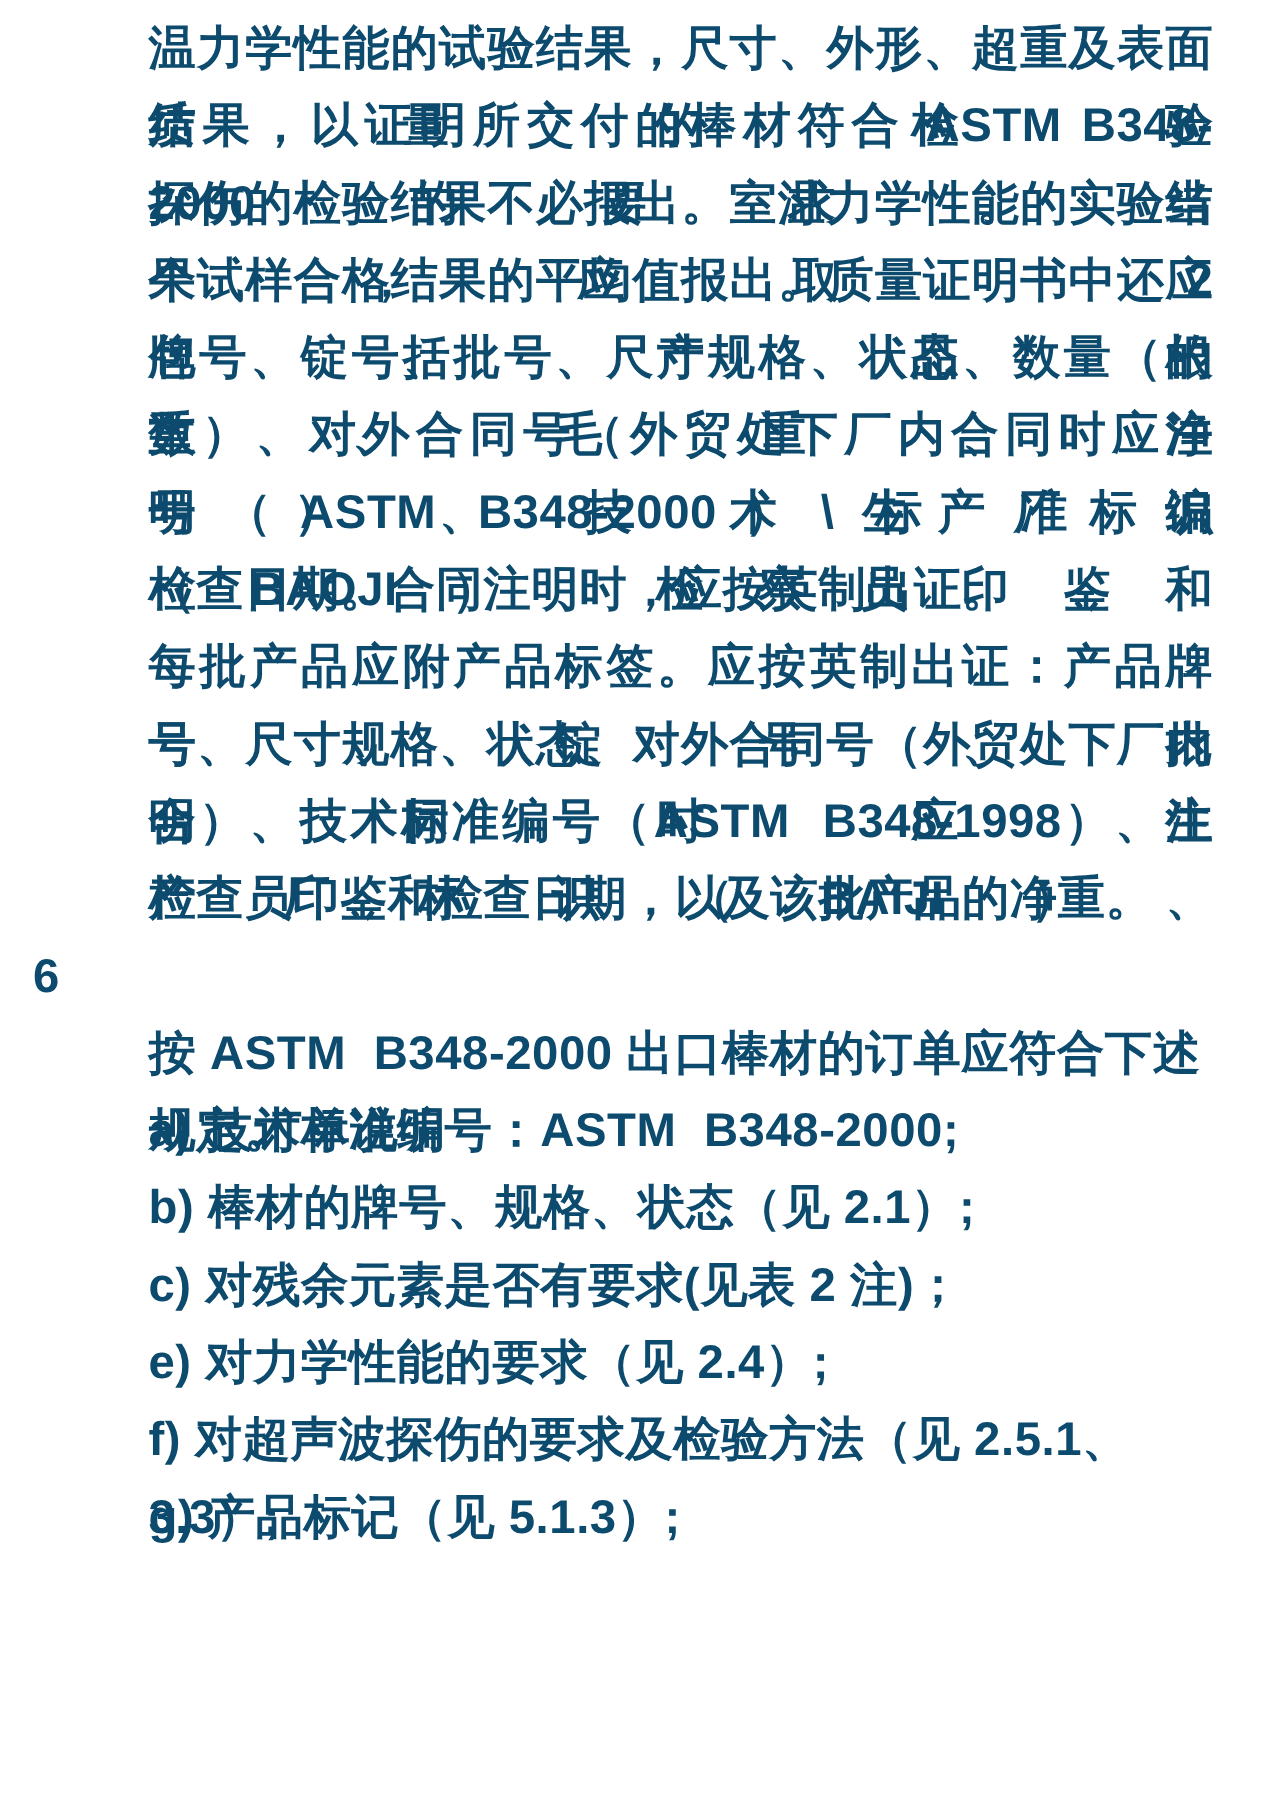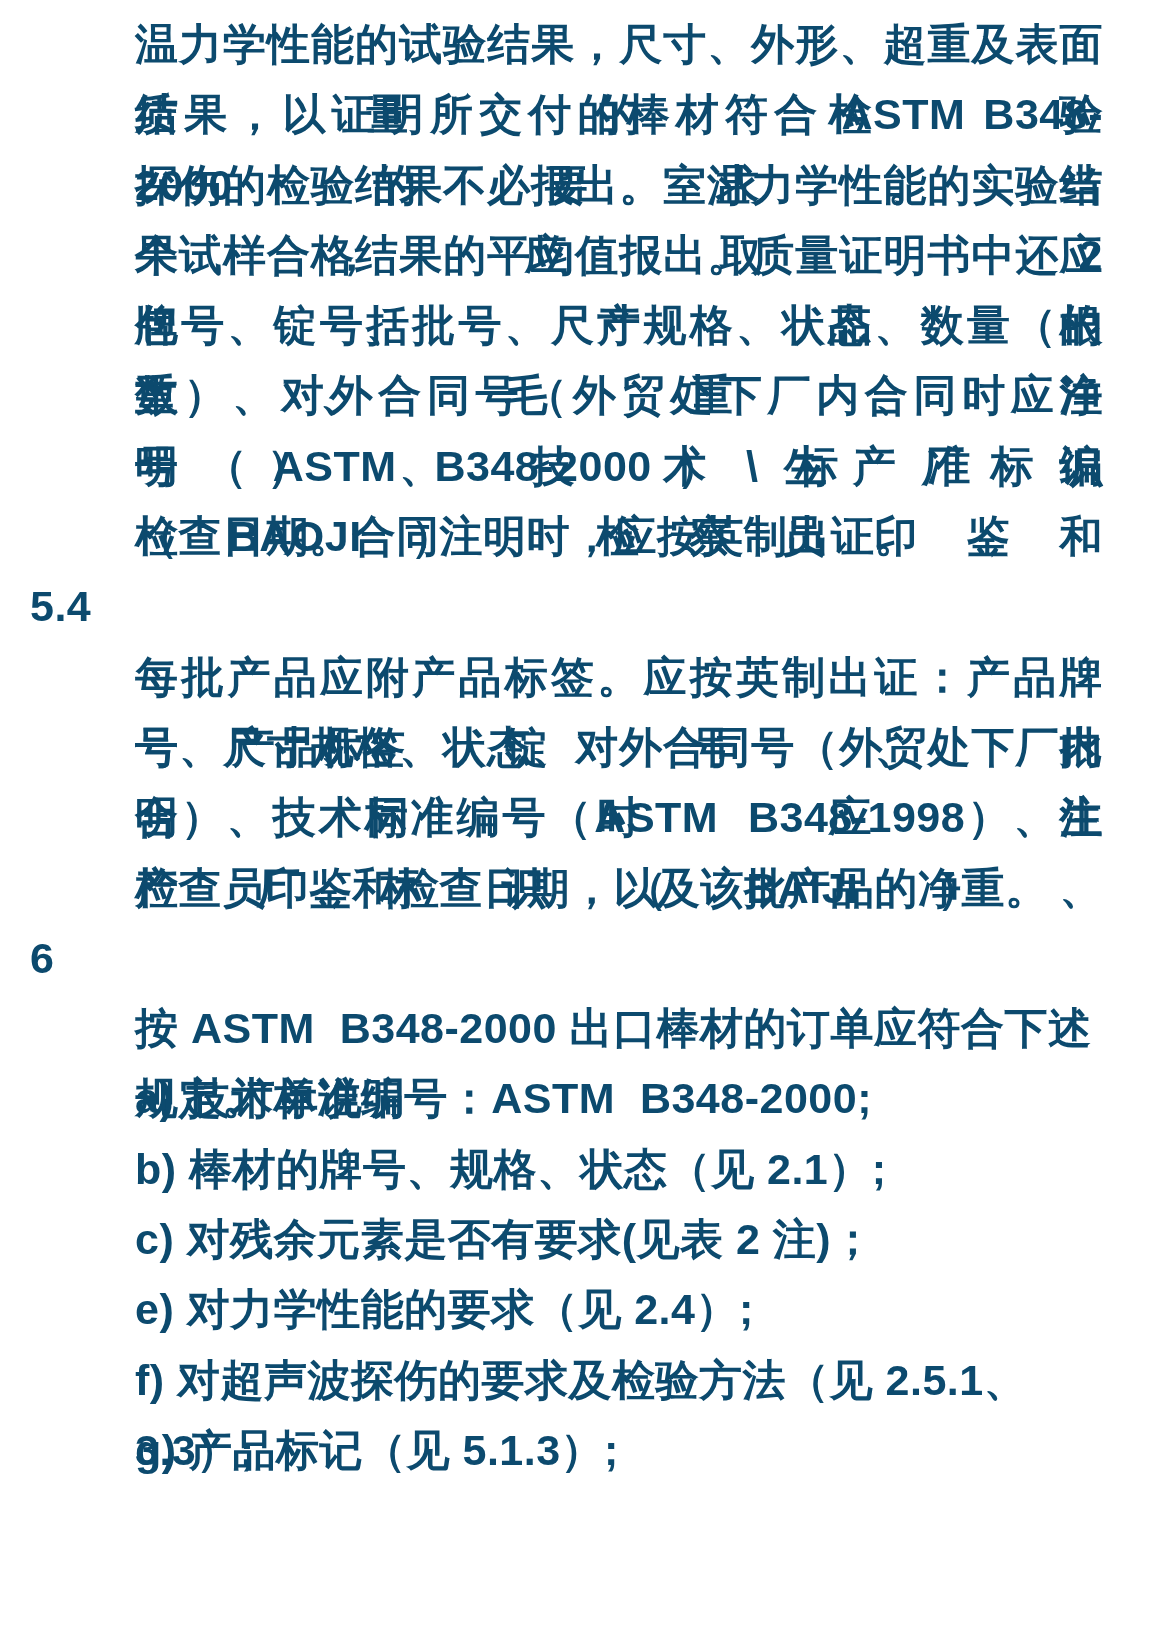--- a/index.html
+++ b/index.html
@@ -47,24 +47,20 @@
 
     <div class="line j">温力学性能的试验结果，尺寸、外形、超重及表面质量的检验</div>
     <div class="line j">结果，以证明所交付的棒材符合 ASTM B348-2000 的要求。当</div>
     <div class="line j">探伤的检验结果不必报出。室温力学性能的实验结果，应取 2</div>
     <div class="line j">个试样合格结果的平均值报出。质量证明书中还应包括产品的</div>
     <div class="line j">牌号、锭号、批号、尺寸规格、状态、数量（根数、毛重、净</div>
     <div class="line j">重）、对外合同号（外贸处下厂内合同时应注明）、技术标准编</div>
     <div class="line j">号（ASTM B348-2000）\生产厂标识（BAOJI）、检察员印鉴和</div>
     <div class="line">检查日期。合同注明时，应按英制出证。</div>
 
-    <div class="line heading">
-      <span class="num">5.4</span>
-      <span class="title">产品标签</span>
-    </div>
 
     <div class="line j">每批产品应附产品标签。应按英制出证：产品牌号、锭号、批</div>
     <div class="line j">号、尺寸规格、状态、对外合同号（外贸处下厂内合同时应注</div>
     <div class="line j">明）、技术标准编号（ASTM  B348-1998）、生产厂标识（BAIJI）、</div>
     <div class="line">检查员印鉴和检查日期，以及该批产品的净重。</div>
 
     <div class="line heading">
       <span class="num">6</span>
       <span class="title">订单说明</span>
     </div>

